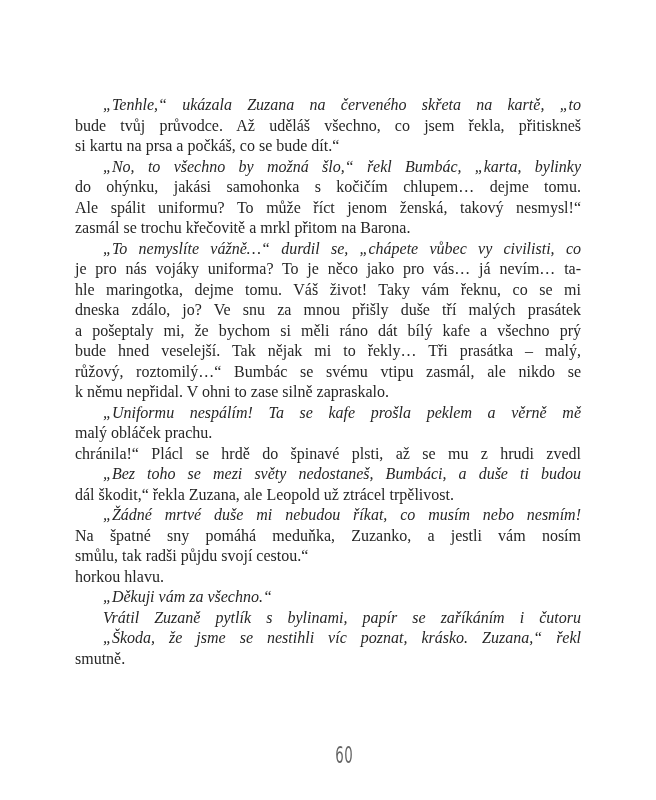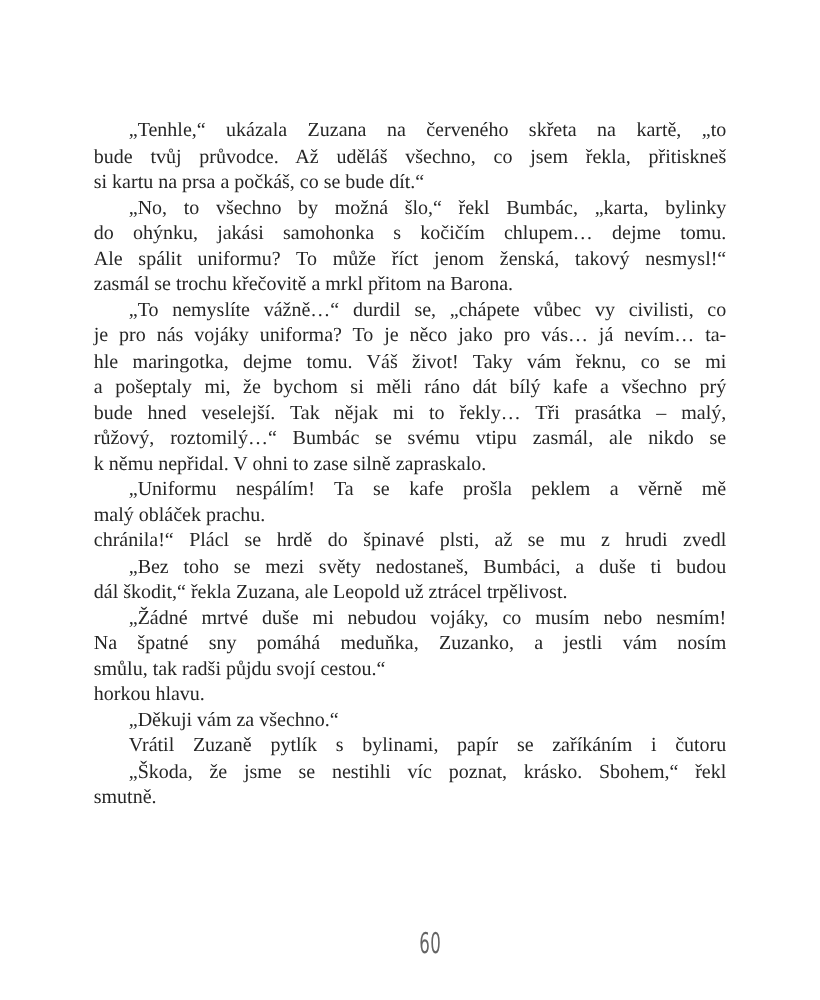--- a/index.html
+++ b/index.html
@@ -27,20 +27,21 @@
   .line {
     text-align: justify;
     text-align-last: justify;
     white-space: normal;
   }
   .line.last {
     text-align-last: left;
   }
   .line.first {
     text-indent: 28px;
+    font-style: italic;
   }
   .page-number-wrap {
     position: absolute;
     left: 16px;
     top: 742px;
     width: 656px;
     text-align: center;
   }
   .page-number {
     display: inline-block;
@@ -61,34 +62,35 @@
       <div class="line first">„Tenhle,“ ukázala Zuzana na červeného skřeta na kartě, „to</div>
       <div class="line">bude tvůj průvodce. Až uděláš všechno, co jsem řekla, přitiskneš</div>
       <div class="line last">si kartu na prsa a počkáš, co se bude dít.“</div>
       <div class="line first">„No, to všechno by možná šlo,“ řekl Bumbác, „karta, bylinky</div>
       <div class="line">do ohýnku, jakási samohonka s kočičím chlupem… dejme tomu.</div>
       <div class="line">Ale spálit uniformu? To může říct jenom ženská, takový nesmysl!“</div>
       <div class="line last">zasmál se trochu křečovitě a mrkl přitom na Barona.</div>
       <div class="line first">„To nemyslíte vážně…“ durdil se, „chápete vůbec vy civilisti, co</div>
       <div class="line">je pro nás vojáky uniforma? To je něco jako pro vás… já nevím… ta-</div>
       <div class="line">hle maringotka, dejme tomu. Váš život! Taky vám řeknu, co se mi</div>
+      <div class="line">dneska zdálo, jo? Ve snu za mnou přišly duše tří malých prasátek</div>
       <div class="line">a pošeptaly mi, že bychom si měli ráno dát bílý kafe a všechno prý</div>
       <div class="line">bude hned veselejší. Tak nějak mi to řekly… Tři prasátka – malý,</div>
       <div class="line">růžový, roztomilý…“ Bumbác se svému vtipu zasmál, ale nikdo se</div>
       <div class="line last">k němu nepřidal. V ohni to zase silně zapraskalo.</div>
       <div class="line first">„Uniformu nespálím! Ta se kafe prošla peklem a věrně mě</div>
       <div class="line last">malý obláček prachu.</div>
       <div class="line">chránila!“ Plácl se hrdě do špinavé plsti, až se mu z hrudi zvedl</div>
       <div class="line first">„Bez toho se mezi světy nedostaneš, Bumbáci, a duše ti budou</div>
       <div class="line last">dál škodit,“ řekla Zuzana, ale Leopold už ztrácel trpělivost.</div>
-      <div class="line first">„Žádné mrtvé duše mi nebudou vojáky, co musím nebo nesmím!</div>
+      <div class="line first">„Žádné mrtvé duše mi nebudou říkat, co musím nebo nesmím!</div>
       <div class="line">Na špatné sny pomáhá meduňka, Zuzanko, a jestli vám nosím</div>
       <div class="line last">smůlu, tak radši půjdu svojí cestou.“</div>
       <div class="line last">horkou hlavu.</div>
       <div class="line first last">„Děkuji vám za všechno.“</div>
       <div class="line first">Vrátil Zuzaně pytlík s bylinami, papír se zaříkáním i čutoru</div>
-      <div class="line first">„Škoda, že jsme se nestihli víc poznat, krásko. Sbohem,“ řekl</div>
+      <div class="line first">„Škoda, že jsme se nestihli víc poznat, krásko. Zuzana,“ řekl</div>
       <div class="line last">smutně.</div>
     </div>
   <div class="page-number-wrap">
     <span class="page-number">60</span>
   </div>
 </div>
 
 </body></html>

